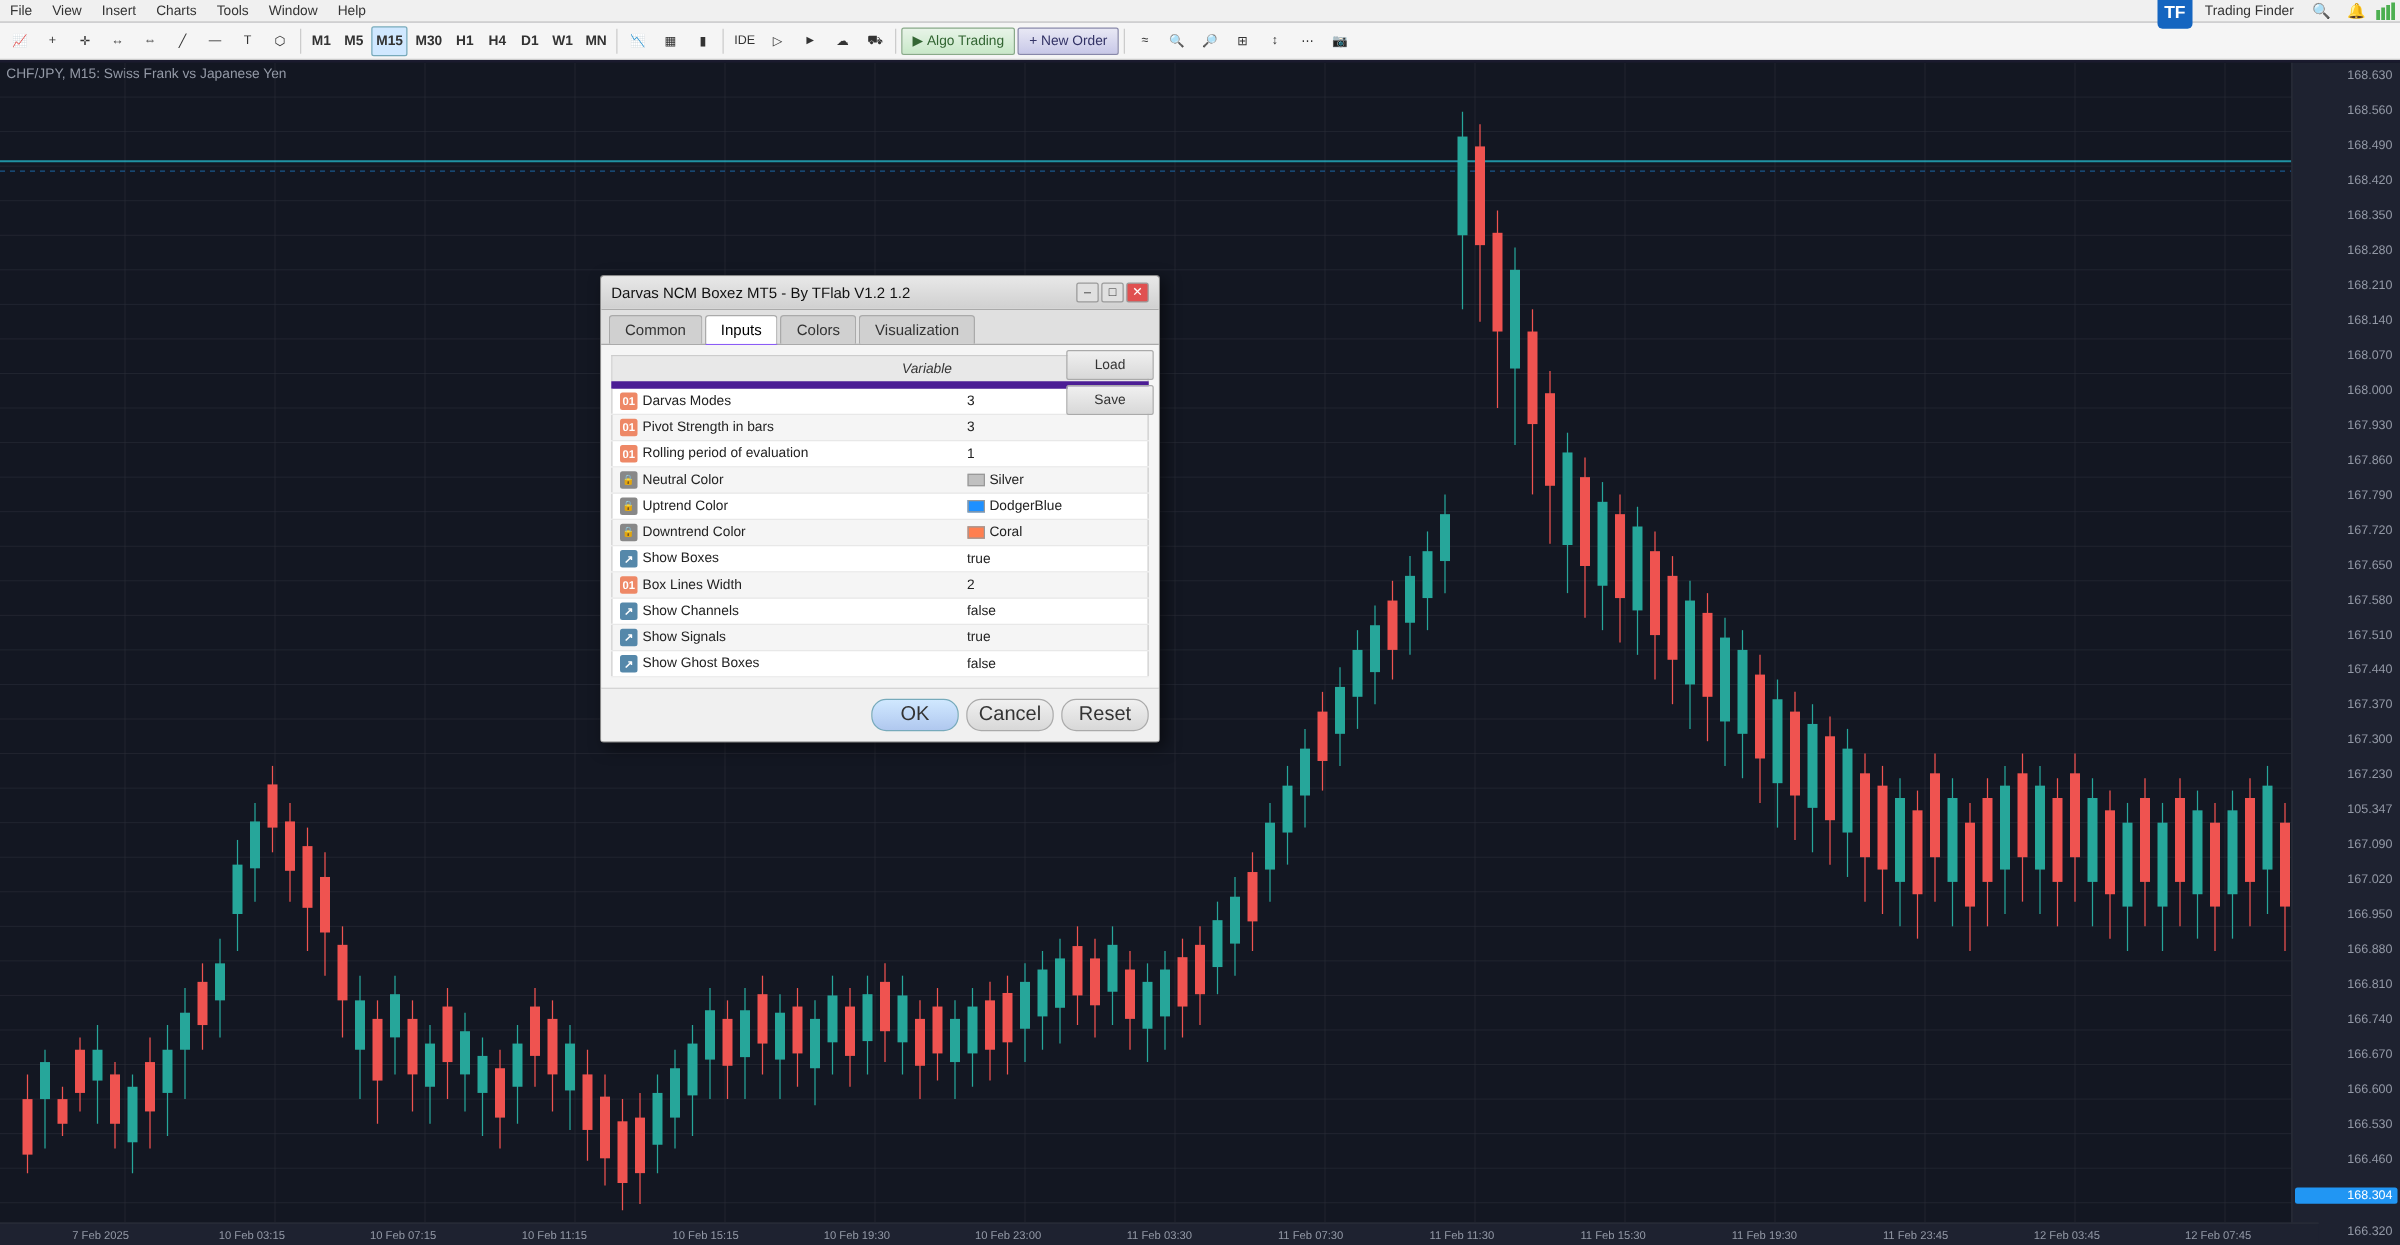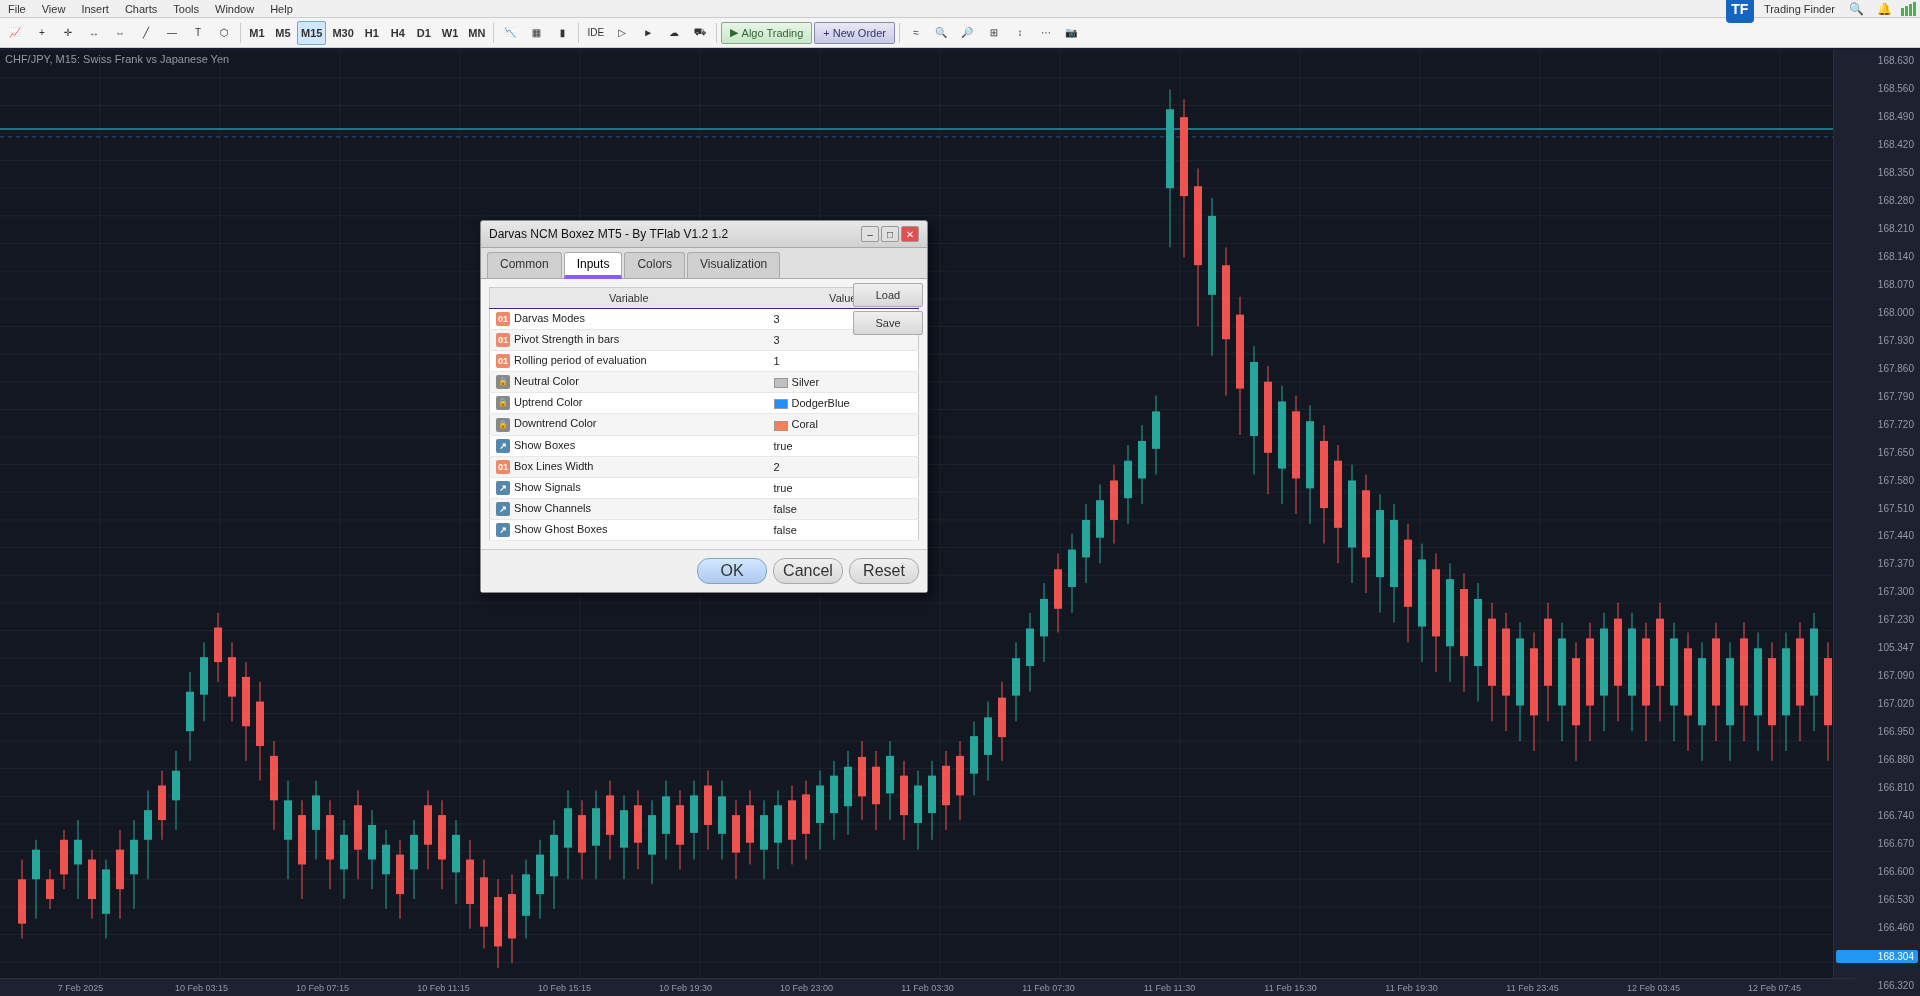--- a/index.html
+++ b/index.html
@@ -165,21 +165,21 @@
       background: #d0d0d0;
       border: 1px solid #aaa;
       border-bottom: none;
       cursor: pointer;
       font-size: 12px;
       color: #333;
       border-radius: 3px 3px 0 0;
     }
     .dlg-tab.active {
       background: #fff;
-      border-bottom: 4px solid #8b5cf6;
+      border-bottom: 1px solid #8b5cf6;
       color: #000;
       margin-bottom: -1px;
     }
 
     
     #dialog-content {
       padding: 8px;
       background: #f5f5f5;
     }
 
@@ -187,26 +187,27 @@
     #param-table {
       width: 100%;
       border-collapse: collapse;
       background: #fff;
       border: 1px solid #ccc;
     }
     #param-table thead tr {
       background: #e8e8e8;
     }
     #param-table thead th {
-      text-align: center;
+      text-align: right;
       padding: 4px 6px;
       font-size: 11px;
       font-weight: normal;
-      border-bottom: 1px solid #4c1d95;
+      border-bottom: 6px solid #4c1d95;
       color: #333;
+      font-style: italic;
     }
     #param-table tbody tr {
       border-bottom: 1px solid #e8e8e8;
     }
     #param-table tbody tr:nth-child(even) { background: #f5f5f5; }
     #param-table tbody tr:nth-child(odd) { background: #fff; }
     #param-table tbody td {
       padding: 3px 6px;
       font-size: 11px;
       color: #222;
@@ -988,26 +989,26 @@
             </tr>
             <tr>
               <td><span class="row-icon icon-arr">↗</span>Show Boxes</td>
               <td>true</td>
             </tr>
             <tr>
               <td><span class="row-icon icon-01">01</span>Box Lines Width</td>
               <td>2</td>
             </tr>
             <tr>
+              <td><span class="row-icon icon-arr">↗</span>Show Channels</td>
+              <td>false</td>
+            </tr>
+            <tr>
               <td><span class="row-icon icon-arr">↗</span>Show Signals</td>
               <td>true</td>
-            </tr>
-            <tr>
-              <td><span class="row-icon icon-arr">↗</span>Show Channels</td>
-              <td>false</td>
             </tr>
             <tr>
               <td><span class="row-icon icon-arr">↗</span>Show Ghost Boxes</td>
               <td>false</td>
             </tr>
           </tbody>
       </table>
 
       <div style="position:absolute; right:0; top:0; display:flex; flex-direction:column; gap:4px; padding:4px;">
         <button class="side-btn">Load</button>

